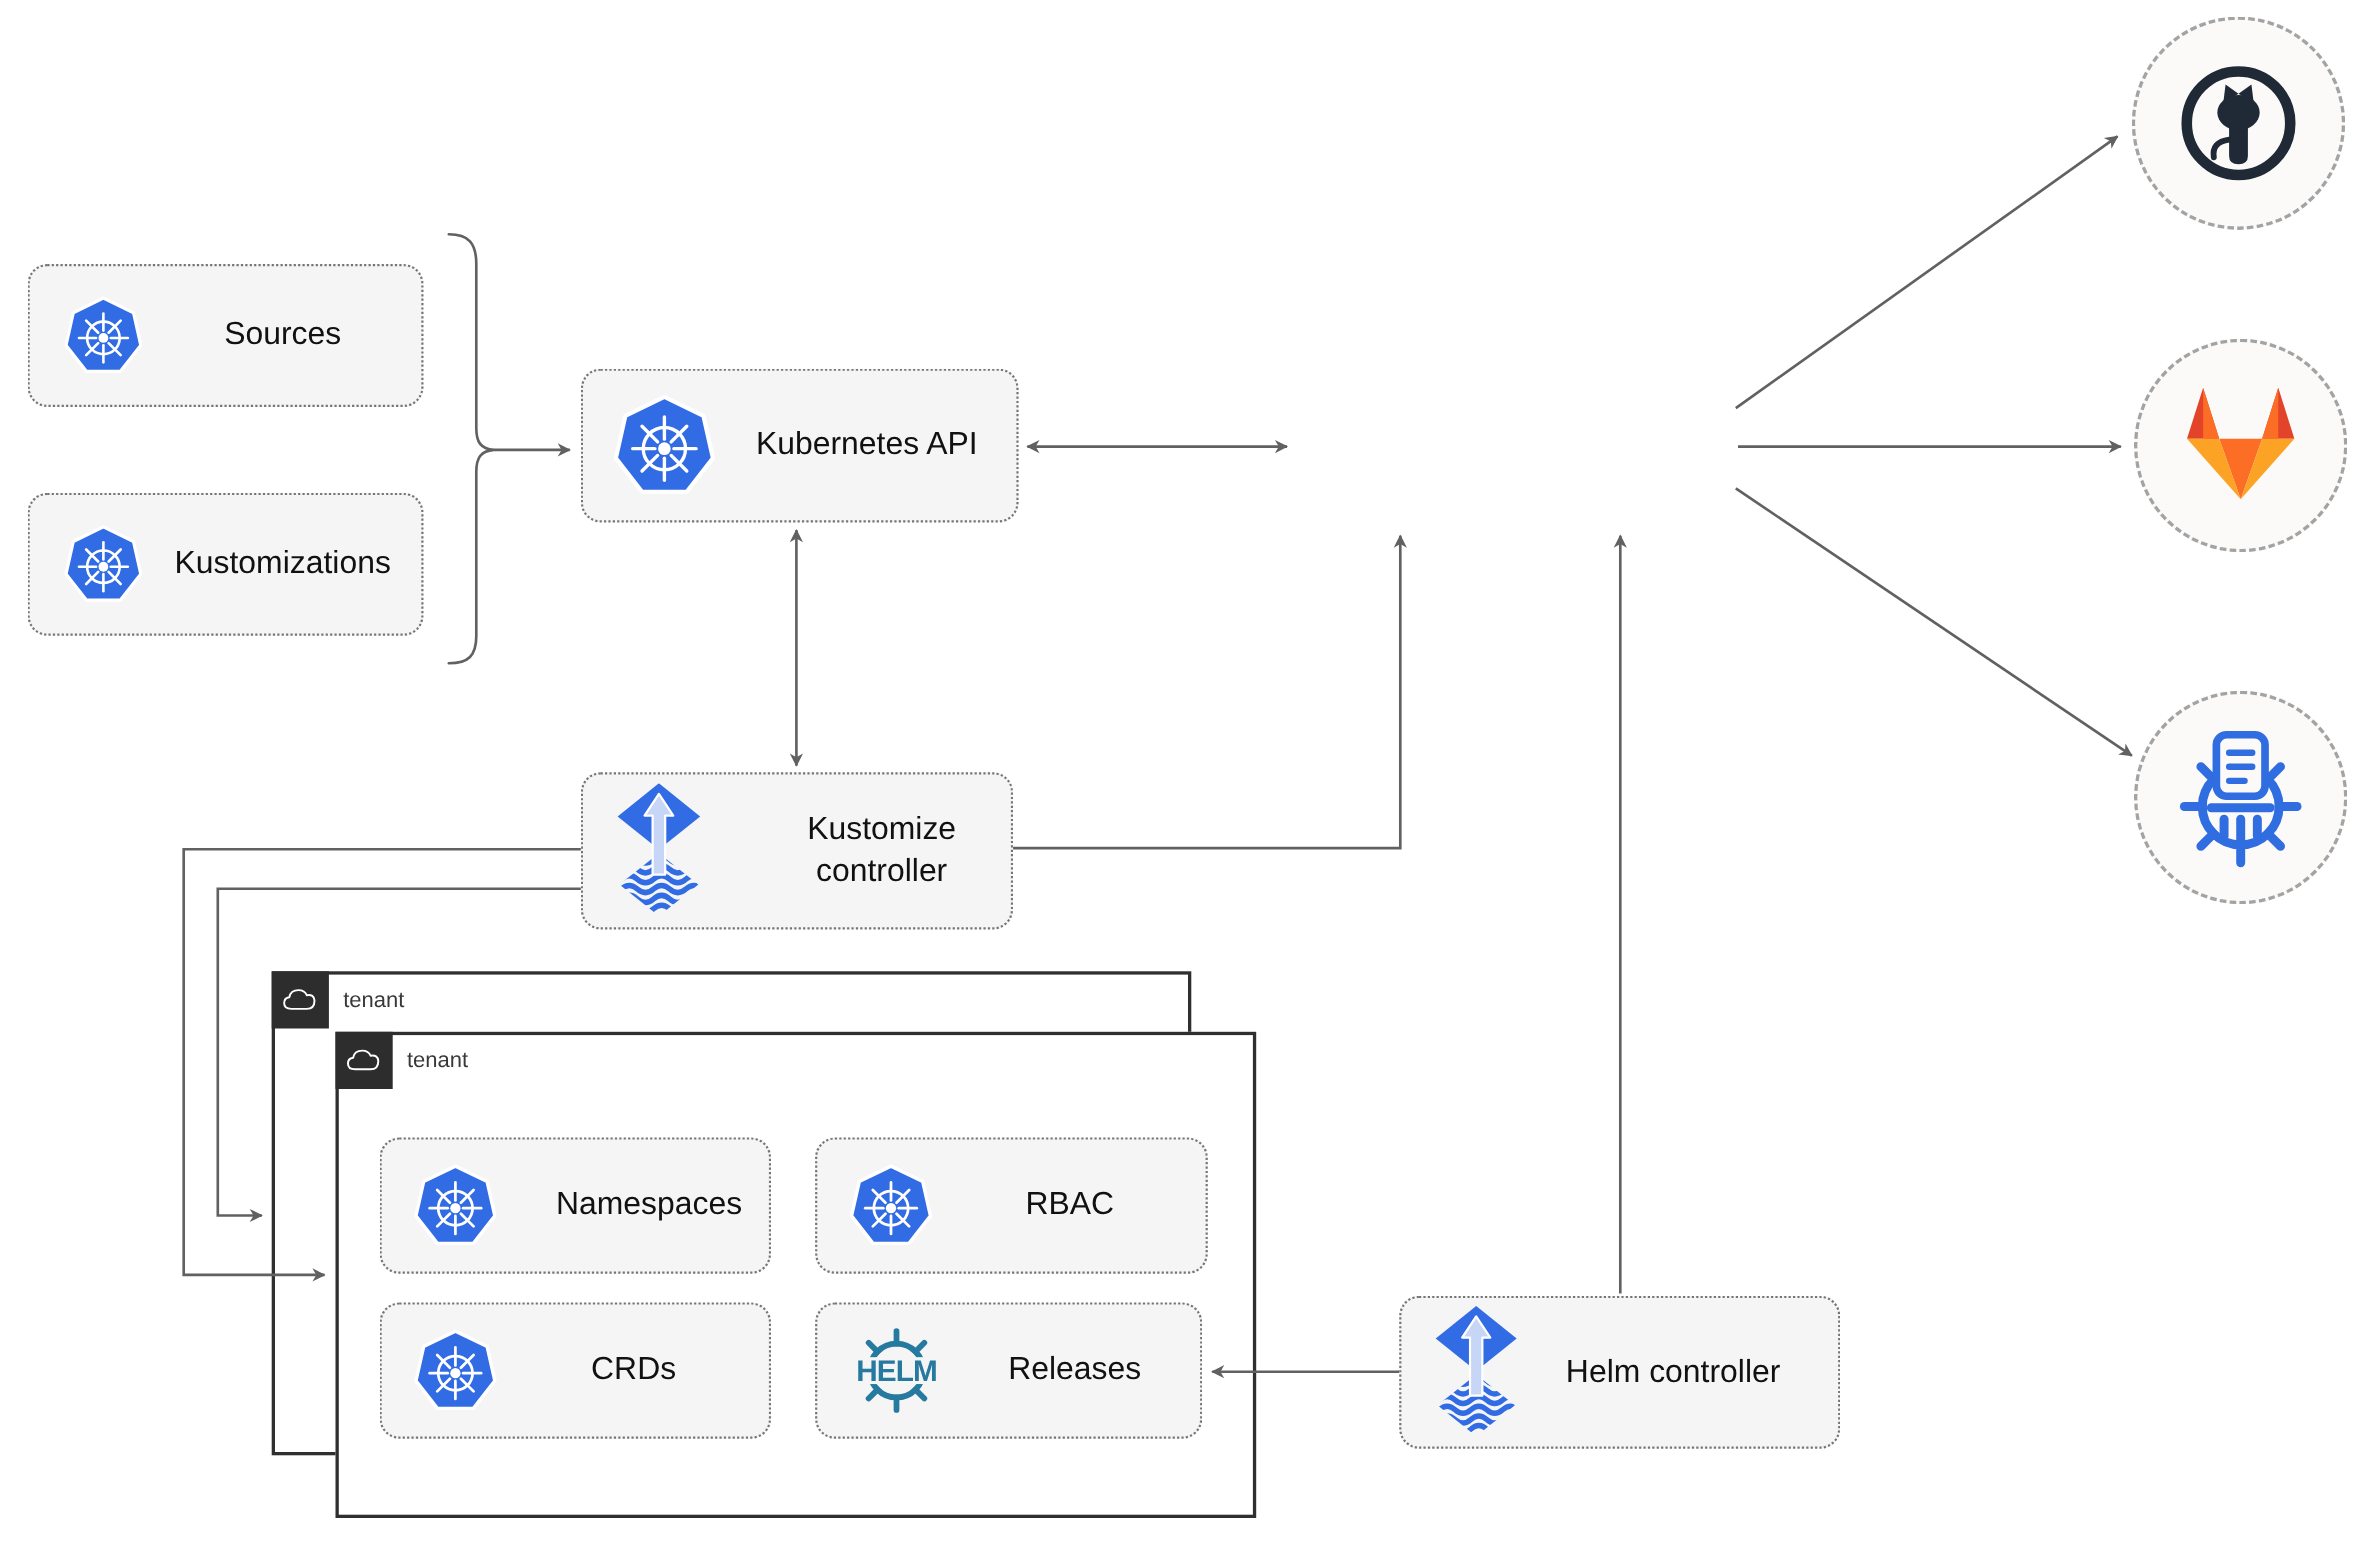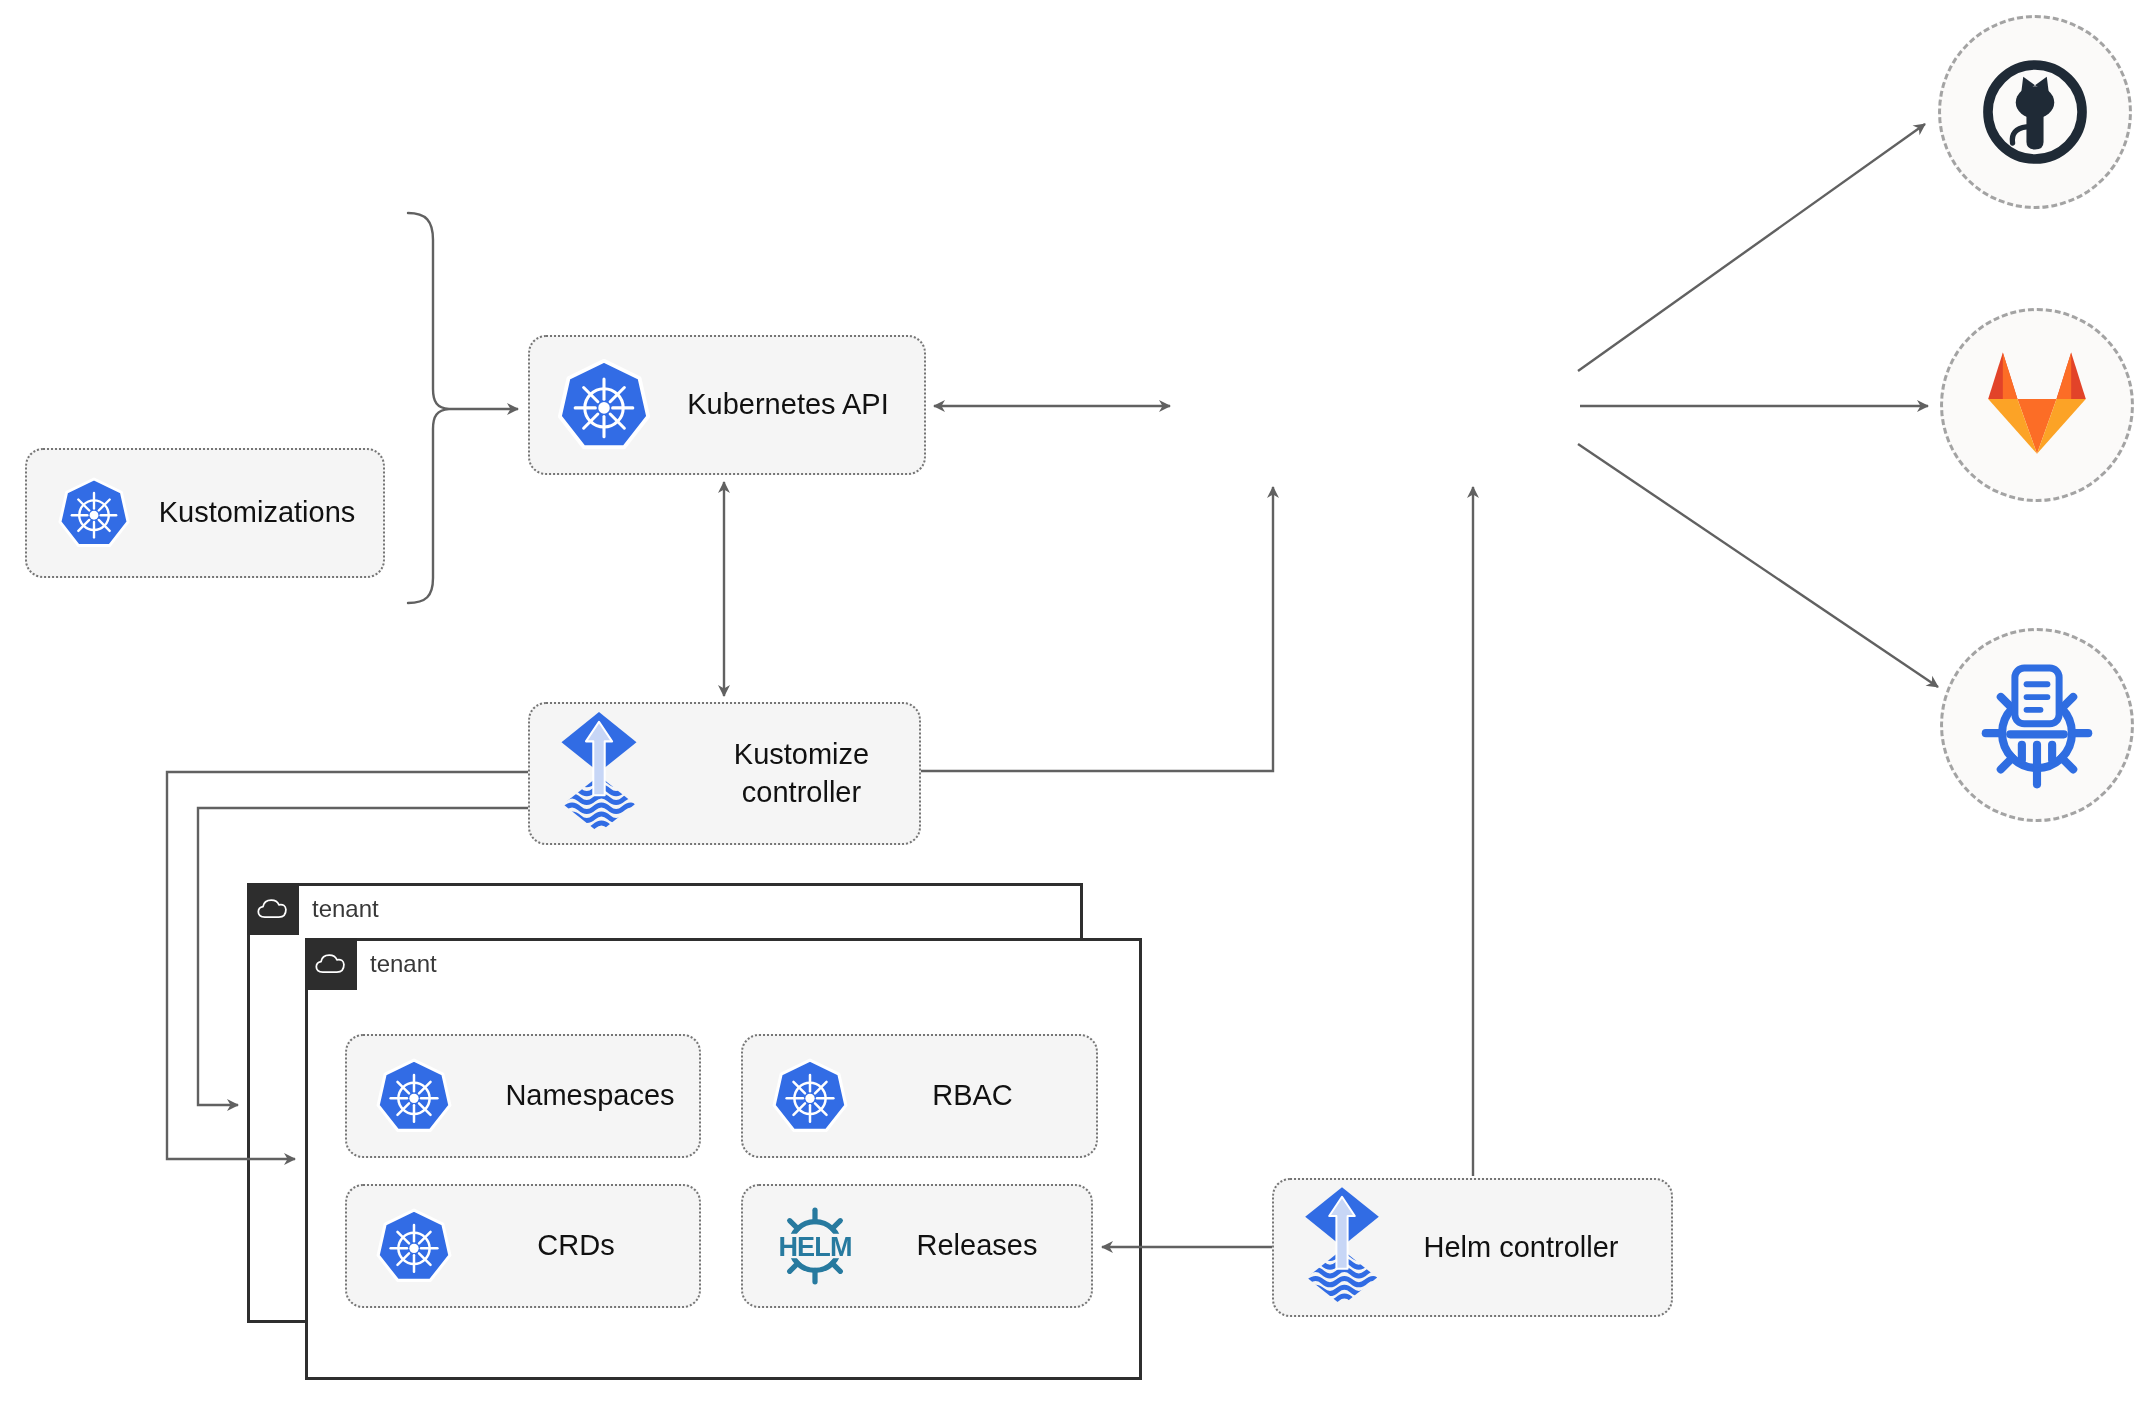--- a/index.html
+++ b/index.html
@@ -7,21 +7,21 @@
           font-family:"Liberation Sans",sans-serif;overflow:hidden;}
   .box{position:absolute;background:var(--node-fill,#f5f5f5);
        border:2px dotted var(--node-border,#757575);border-radius:18px;
        display:flex;align-items:center;box-sizing:border-box;z-index:20;}
   .box .icon{flex:0 0 auto;display:block;}
   .box .label{flex:1;text-align:center;font-size:29px;color:#111;line-height:1.28;padding:0 14px;}
   .tenant{position:absolute;background:#fff;border:3px solid var(--tenant-border,#2f2f2f);box-sizing:border-box;}
   .tenant-tag{position:absolute;left:-3px;top:-3px;width:52px;height:52px;
               background:var(--tenant-label-bg,#2d2d2d);display:flex;align-items:center;justify-content:center;}
   .tenant-name{position:absolute;left:62px;top:-3px;height:52px;display:flex;align-items:center;
-               font-size:24px;color:#383838;}
+               font-size:20px;color:#383838;}
   .circle{position:absolute;width:194px;height:194px;border-radius:50%;
           border:3px dashed #a3a3a3;background:var(--circle-fill,#fbfaf9);
           display:flex;align-items:center;justify-content:center;box-sizing:border-box;z-index:20;}
   #connectors{position:absolute;left:0;top:0;z-index:40;pointer-events:none;}
   #tenant-back{z-index:8;}
   #tenant-front{z-index:10;}
   .tenant .box{z-index:12;}
 </style>
 </head>
 <body>
@@ -79,20 +79,26 @@
       <path d="M1473 1176 L1473 487" marker-end="url(#arr)"></path>
       <path d="M1578 371 L1925 124" marker-end="url(#arr)"></path>
       <path d="M1580 406 L1928 406" marker-end="url(#arr)"></path>
       <path d="M1578 444 L1938 687" marker-end="url(#arr)"></path>
       <path d="M528 772 L167 772 L167 1159 L295 1159" marker-end="url(#arr)"></path>
       <path d="M528 808 L198 808 L198 1105 L238 1105" marker-end="url(#arr)"></path>
       <path d="M1272 1247 L1102 1247" marker-end="url(#arr)"></path>
     </g>
   </svg>
 
+  <div class="box" style="left:25px;top:240px;width:360px;height:130px;">
+    <svg class="icon" width="74" height="74" viewBox="0 0 100 100" style="margin-left:30px">
+        <use href="#k8s-logo"></use>
+      </svg>
+    <div class="label">Sources</div>
+  </div>
 
   <div class="box" style="left:25px;top:448px;width:360px;height:130px;justify-content:space-between;">
     <svg class="icon" width="74" height="74" viewBox="0 0 100 100" style="margin-left:30px">
         <use href="#k8s-logo"></use>
       </svg>
     <div class="label">Kustomizations</div>
   </div>
 
   <div class="box" style="left:528px;top:335px;width:398px;height:140px;">
     <svg class="icon" width="96" height="96" viewBox="0 0 100 100" style="margin-left:26px">

